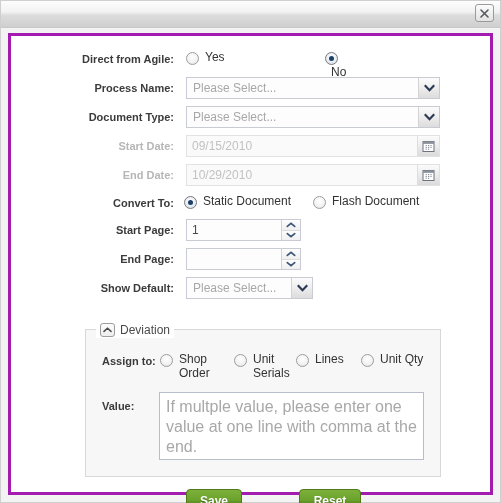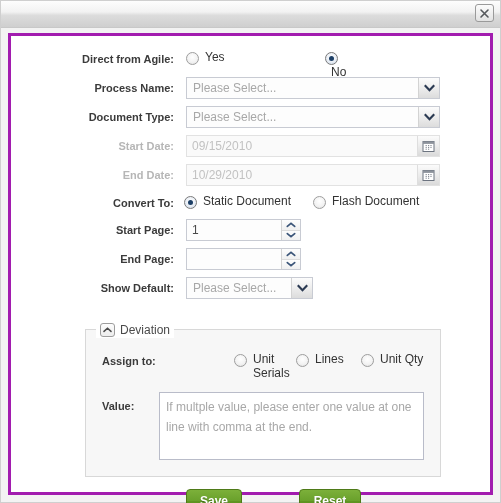--- a/index.html
+++ b/index.html
@@ -261,21 +261,21 @@
     line-height: 14px;
     white-space: normal;
     display: block;
     width: 52px;
   }
   .textarea {
     position: absolute;
     box-sizing: border-box;
     border: 1px solid #b9bcc9;
     background: #ffffff;
-    font-size: 12px;
+    font-size: 16px;
     color: #a8a8a8;
     padding: 4px 6px;
     line-height: 20px;
     overflow: hidden;
   }
 
   
   .btn {
     position: absolute;
     box-sizing: border-box;
@@ -459,20 +459,24 @@
           <span class="dev-toggle">
             <svg width="9" height="6" viewBox="0 0 9 6">
               <path d="M1 4.4 L4.5 1.2 L8 4.4" stroke="#4a4a4a" stroke-width="1.5" fill="none" stroke-linecap="round"></path>
             </svg>
           </span>
           <span class="dev-title">Deviation</span>
         </div>
 
         <div class="dev-label" style="left:16px;top:25px;">Assign to:</div>
 
+        <div class="assign-opt" style="left:74px;top:22px;">
+          <span class="radio"></span>
+          <span class="radio-label">Shop Order</span>
+        </div>
         <div class="assign-opt" style="left:148px;top:22px;">
           <span class="radio"></span>
           <span class="radio-label">Unit Serials</span>
         </div>
         <div class="assign-opt" style="left:275px;top:22px;">
           <span class="radio"></span>
           <span class="radio-label">Unit Qty</span>
         </div>
         <div class="assign-opt" style="left:210px;top:22px;">
           <span class="radio"></span>

